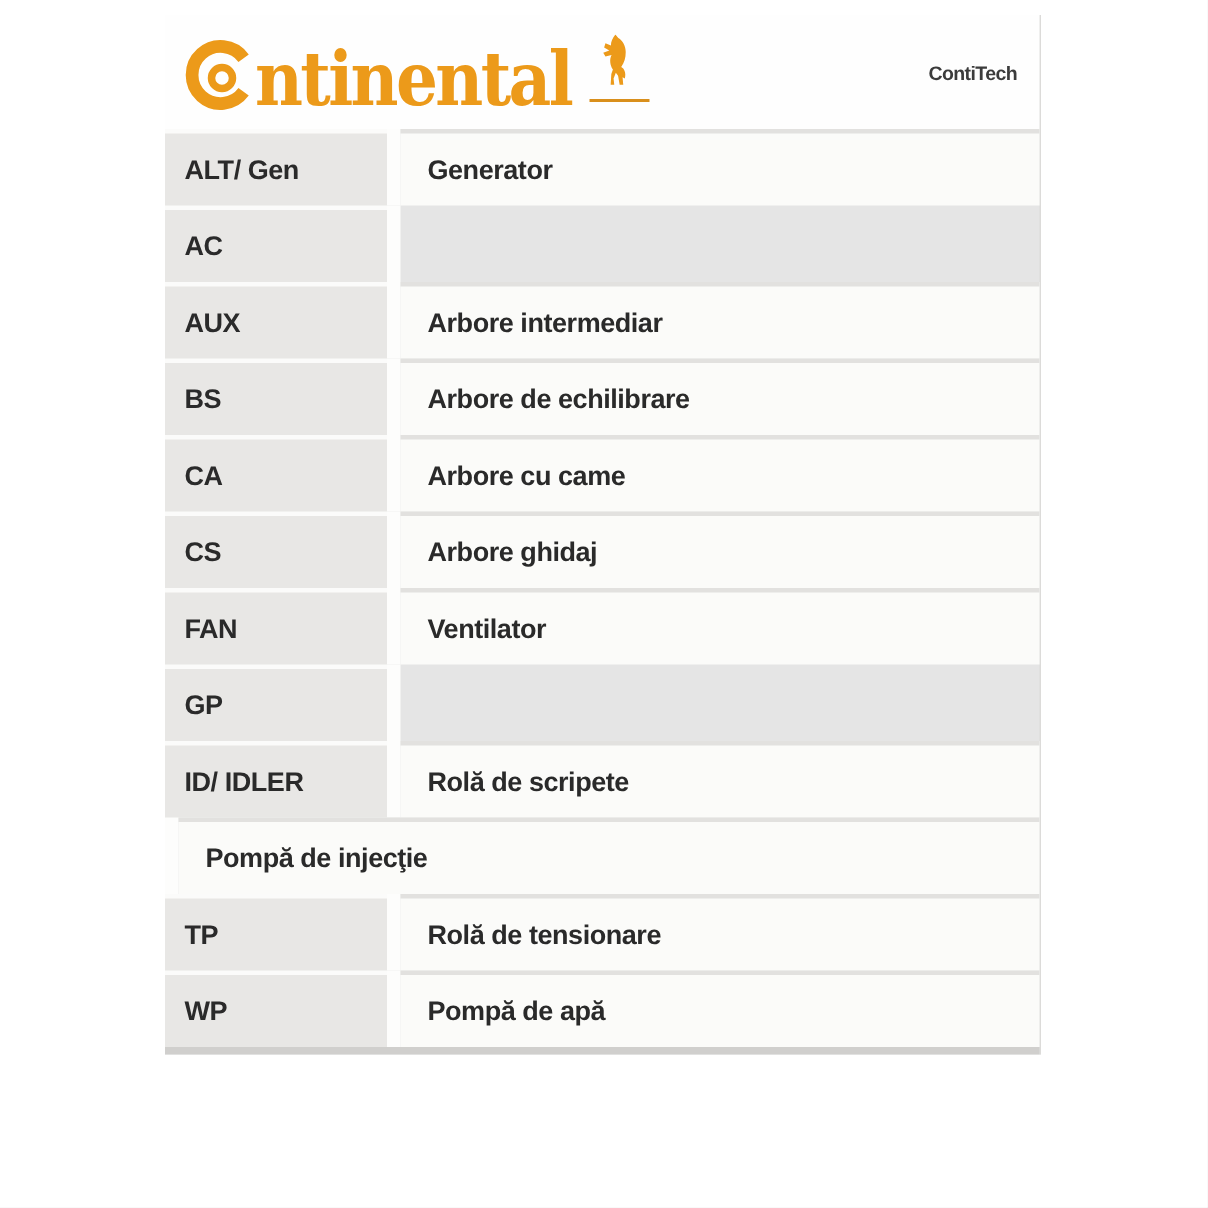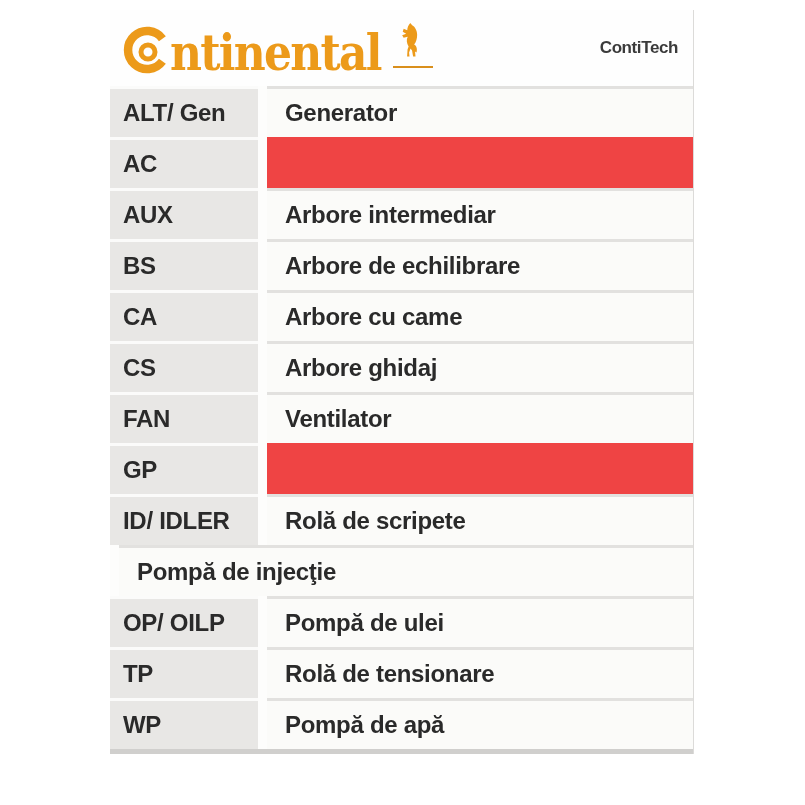--- a/index.html
+++ b/index.html
@@ -19,21 +19,21 @@
     --cell-bg: #fbfbf9;
     --text: #2a2a2a;
     --tagline: #3b3b3b;
   }
   .content {
     position: absolute;
     left: 110px;
     top: 10px;
     width: 583px;
     border-right: 1px solid #dcdbd9;
-    background: #ef4444;
+    background: #e5e5e5;
   }
   
   .header {
     height: 76px;
     display: flex;
     align-items: center;
     justify-content: space-between;
     padding: 0 15px 0 13px;
     box-sizing: border-box;
     background: #fefefe;
@@ -71,21 +71,21 @@
   .horse-ground {
     position: absolute;
     left: 0;
     bottom: 7px;
     width: 40px;
     height: 2px;
     background: #d98f1c;
   }
   .tagline {
     font-weight: 700;
-    font-size: 17px;
+    font-size: 13px;
     color: var(--tagline);
     letter-spacing: -0.4px;
   }
   
   .table { width: 100%; }
   .row { display: flex; height: 51px; }
   .abbr-cell {
     width: 148px;
     box-sizing: border-box;
     background: var(--row-gray);
@@ -102,21 +102,21 @@
     flex: 1;
     box-sizing: border-box;
     background: var(--cell-bg);
     border-top: 3px solid var(--sep-gray);
     display: flex;
     align-items: center;
     padding-left: 18px;
   }
   .abbr-cell span, .desc-cell span {
     font-weight: 700;
-    font-size: 24px;
+    font-size: 18px;
     color: var(--text);
     letter-spacing: -0.3px;
     white-space: nowrap;
   }
   .cut-strip {
     height: 5px;
     background: #d0cfcd;
   }
 </style>
 </head>
@@ -234,29 +234,20 @@
     </div>
   </div>
 
   <div class="row">
     <div class="col-gap"></div>
     <div class="desc-cell">
       <span>Pompă de injecţie</span>
     </div>
   </div>
 
-  <div class="row">
-    <div class="abbr-cell">
-      <span>OP/ OILP</span>
-    </div>
-    <div class="col-gap"></div>
-    <div class="desc-cell">
-      <span>Pompă de ulei</span>
-    </div>
-  </div>
 
 
   <div class="row">
     <div class="abbr-cell">
       <span>TP</span>
     </div>
     <div class="col-gap"></div>
     <div class="desc-cell">
       <span>Rolă de tensionare</span>
     </div>

